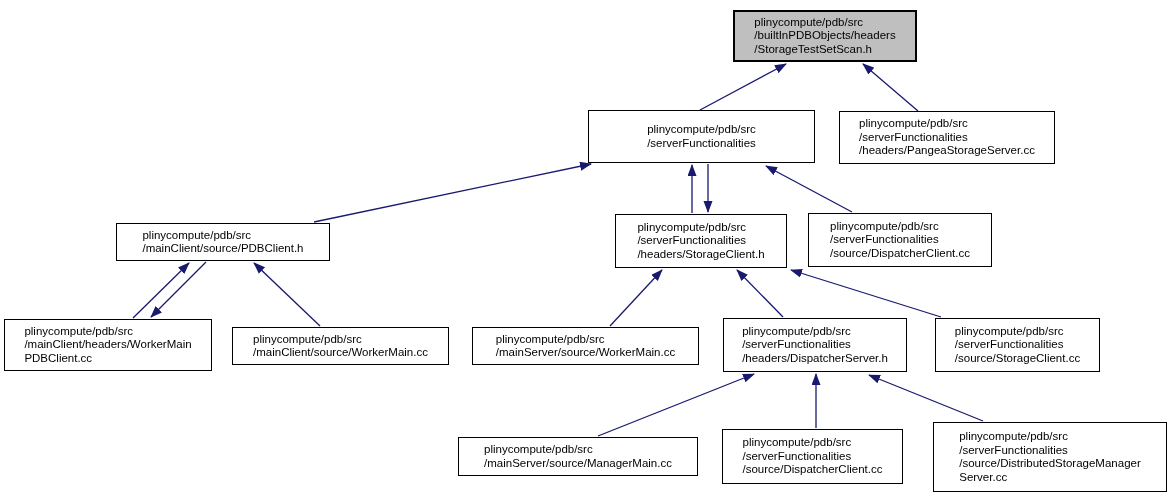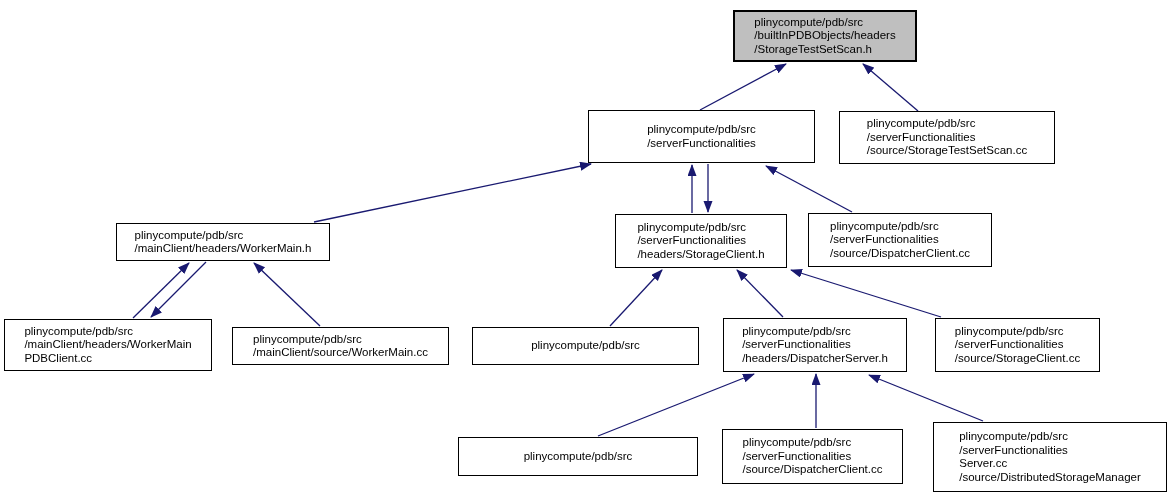--- a/index.html
+++ b/index.html
@@ -88,27 +88,27 @@
     <div class="node" style="left: 588px; top: 110px; width: 227px; height: 53px; background: rgb(255, 255, 255); border-color: rgb(0, 0, 0); color: rgb(0, 0, 0);">
       <div class="label">
         <div class="line">plinycompute/pdb/src</div>
         <div class="line">/serverFunctionalities</div>
       </div>
     </div>
     <div class="node" style="left: 839px; top: 111px; width: 216px; height: 53px; background: rgb(255, 255, 255); border-color: rgb(0, 0, 0); color: rgb(0, 0, 0);">
       <div class="label">
         <div class="line">plinycompute/pdb/src</div>
         <div class="line">/serverFunctionalities</div>
-        <div class="line">/source/StorageTestSetScan.cc</div>
+        <div class="line">/headers/PangeaStorageServer.cc</div>
       </div>
     </div>
     <div class="node" style="left: 116px; top: 223px; width: 214px; height: 38px; background: rgb(255, 255, 255); border-color: rgb(0, 0, 0); color: rgb(0, 0, 0);">
       <div class="label">
         <div class="line">plinycompute/pdb/src</div>
-        <div class="line">/mainClient/headers/WorkerMain.h</div>
+        <div class="line">/mainClient/source/PDBClient.h</div>
       </div>
     </div>
     <div class="node" style="left: 615px; top: 214px; width: 172px; height: 54px; background: rgb(255, 255, 255); border-color: rgb(0, 0, 0); color: rgb(0, 0, 0);">
       <div class="label">
         <div class="line">plinycompute/pdb/src</div>
         <div class="line">/serverFunctionalities</div>
         <div class="line">/headers/StorageClient.h</div>
       </div>
     </div>
     <div class="node" style="left: 808px; top: 213px; width: 184px; height: 54px; background: rgb(255, 255, 255); border-color: rgb(0, 0, 0); color: rgb(0, 0, 0);">
@@ -127,49 +127,51 @@
     </div>
     <div class="node" style="left: 232px; top: 327px; width: 217px; height: 38px; background: rgb(255, 255, 255); border-color: rgb(0, 0, 0); color: rgb(0, 0, 0);">
       <div class="label">
         <div class="line">plinycompute/pdb/src</div>
         <div class="line">/mainClient/source/WorkerMain.cc</div>
       </div>
     </div>
     <div class="node" style="left: 472px; top: 327px; width: 227px; height: 38px; background: rgb(255, 255, 255); border-color: rgb(0, 0, 0); color: rgb(0, 0, 0);">
       <div class="label">
         <div class="line">plinycompute/pdb/src</div>
+        <div class="line">/mainServer/source/WorkerMain.cc</div>
       </div>
     </div>
     <div class="node" style="left: 723px; top: 318px; width: 184px; height: 54px; background: rgb(255, 255, 255); border-color: rgb(0, 0, 0); color: rgb(0, 0, 0);">
       <div class="label">
         <div class="line">plinycompute/pdb/src</div>
         <div class="line">/serverFunctionalities</div>
         <div class="line">/headers/DispatcherServer.h</div>
       </div>
     </div>
     <div class="node" style="left: 935px; top: 318px; width: 165px; height: 54px; background: rgb(255, 255, 255); border-color: rgb(0, 0, 0); color: rgb(0, 0, 0);">
       <div class="label">
         <div class="line">plinycompute/pdb/src</div>
         <div class="line">/serverFunctionalities</div>
         <div class="line">/source/StorageClient.cc</div>
       </div>
     </div>
     <div class="node" style="left: 458px; top: 437px; width: 240px; height: 39px; background: rgb(255, 255, 255); border-color: rgb(0, 0, 0); color: rgb(0, 0, 0);">
       <div class="label">
         <div class="line">plinycompute/pdb/src</div>
+        <div class="line">/mainServer/source/ManagerMain.cc</div>
       </div>
     </div>
     <div class="node" style="left: 722px; top: 429px; width: 181px; height: 55px; background: rgb(255, 255, 255); border-color: rgb(0, 0, 0); color: rgb(0, 0, 0);">
       <div class="label">
         <div class="line">plinycompute/pdb/src</div>
         <div class="line">/serverFunctionalities</div>
         <div class="line">/source/DispatcherClient.cc</div>
       </div>
     </div>
     <div class="node" style="left: 933px; top: 422px; width: 234px; height: 70px; background: rgb(255, 255, 255); border-color: rgb(0, 0, 0); color: rgb(0, 0, 0);">
       <div class="label">
         <div class="line">plinycompute/pdb/src</div>
         <div class="line">/serverFunctionalities</div>
+        <div class="line">/source/DistributedStorageManager</div>
         <div class="line centered">Server.cc</div>
-        <div class="line">/source/DistributedStorageManager</div>
       </div>
     </div>
   </div>
 
 </body></html>

